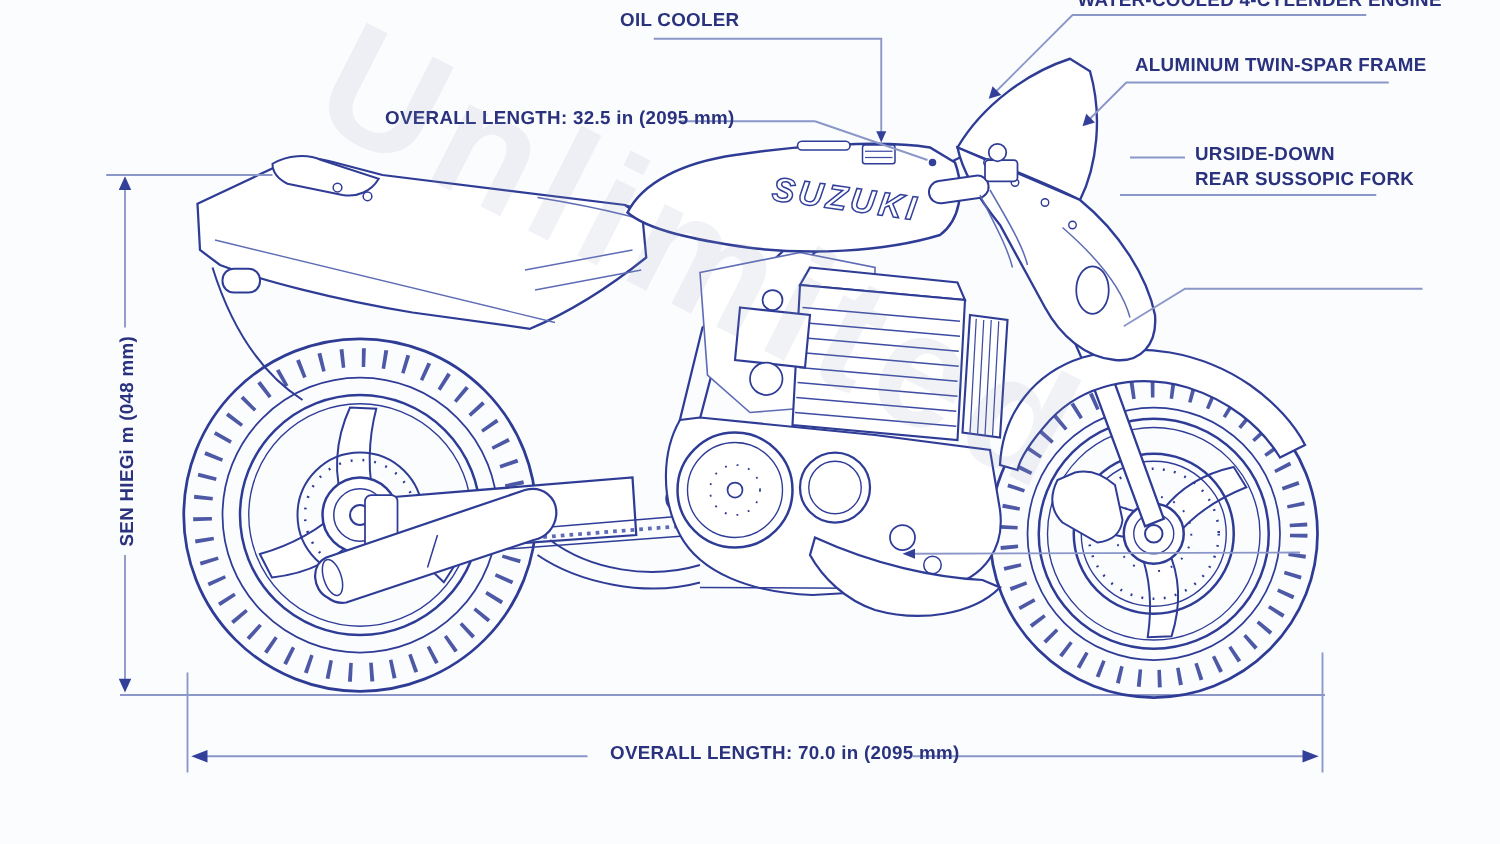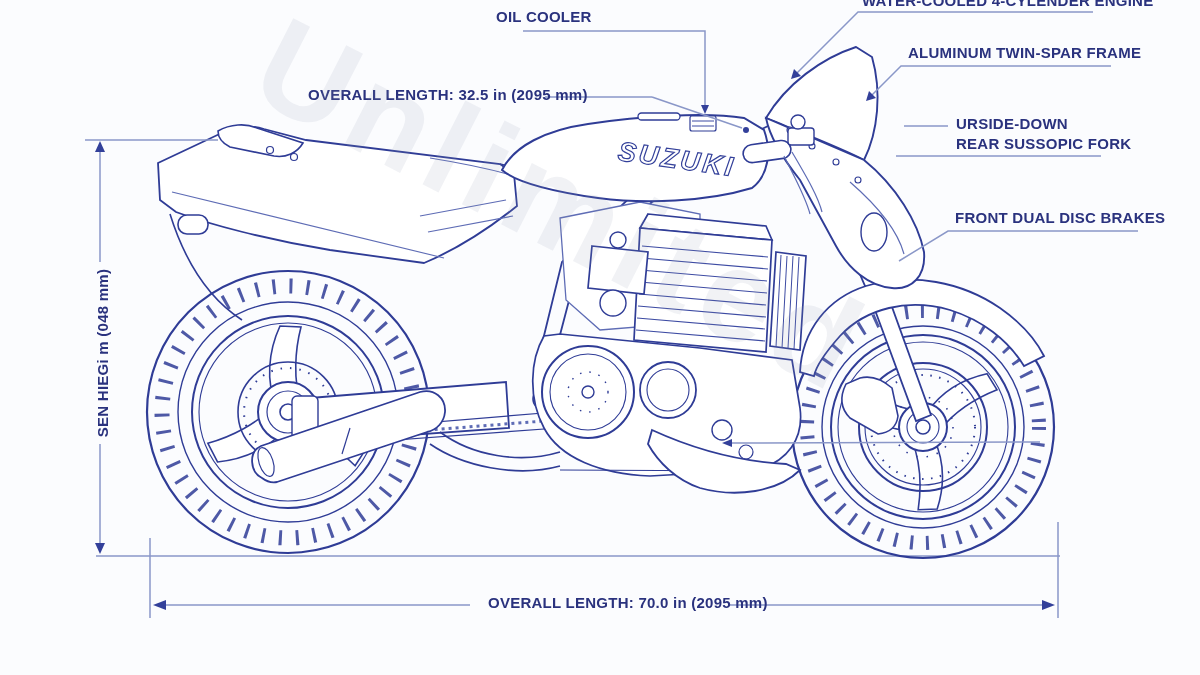--- a/index.html
+++ b/index.html
@@ -227,21 +227,20 @@
 
   <div class="lbl" style="left:496px;top:8px;">OIL COOLER</div>
 
   <div class="lbl" style="left:908px;top:44px;">ALUMINUM TWIN-SPAR FRAME</div>
 
   <div class="lbl two" style="left:956px;top:114px;">
     <div>URSIDE-DOWN</div>
     <div>REAR SUSSOPIC FORK</div>
   </div>
 
-  <div class="lbl" style="left:955px;top:209px;">FRONT DUAL DISC BRAKES</div>
 
   <div class="lbl" style="left:308px;top:86px;">OVERALL LENGTH: 32.5 in (2095 mm)</div>
 
   <div class="lbl" style="left:488px;top:594px;">OVERALL LENGTH: 70.0 in (2095 mm)</div>
 
   <div class="lbl rot" style="left:102px;top:353px;">SEN HIEGi m (048 mm)</div>
 
   <div class="watermark">Unlimited</div>
 </div>
 

